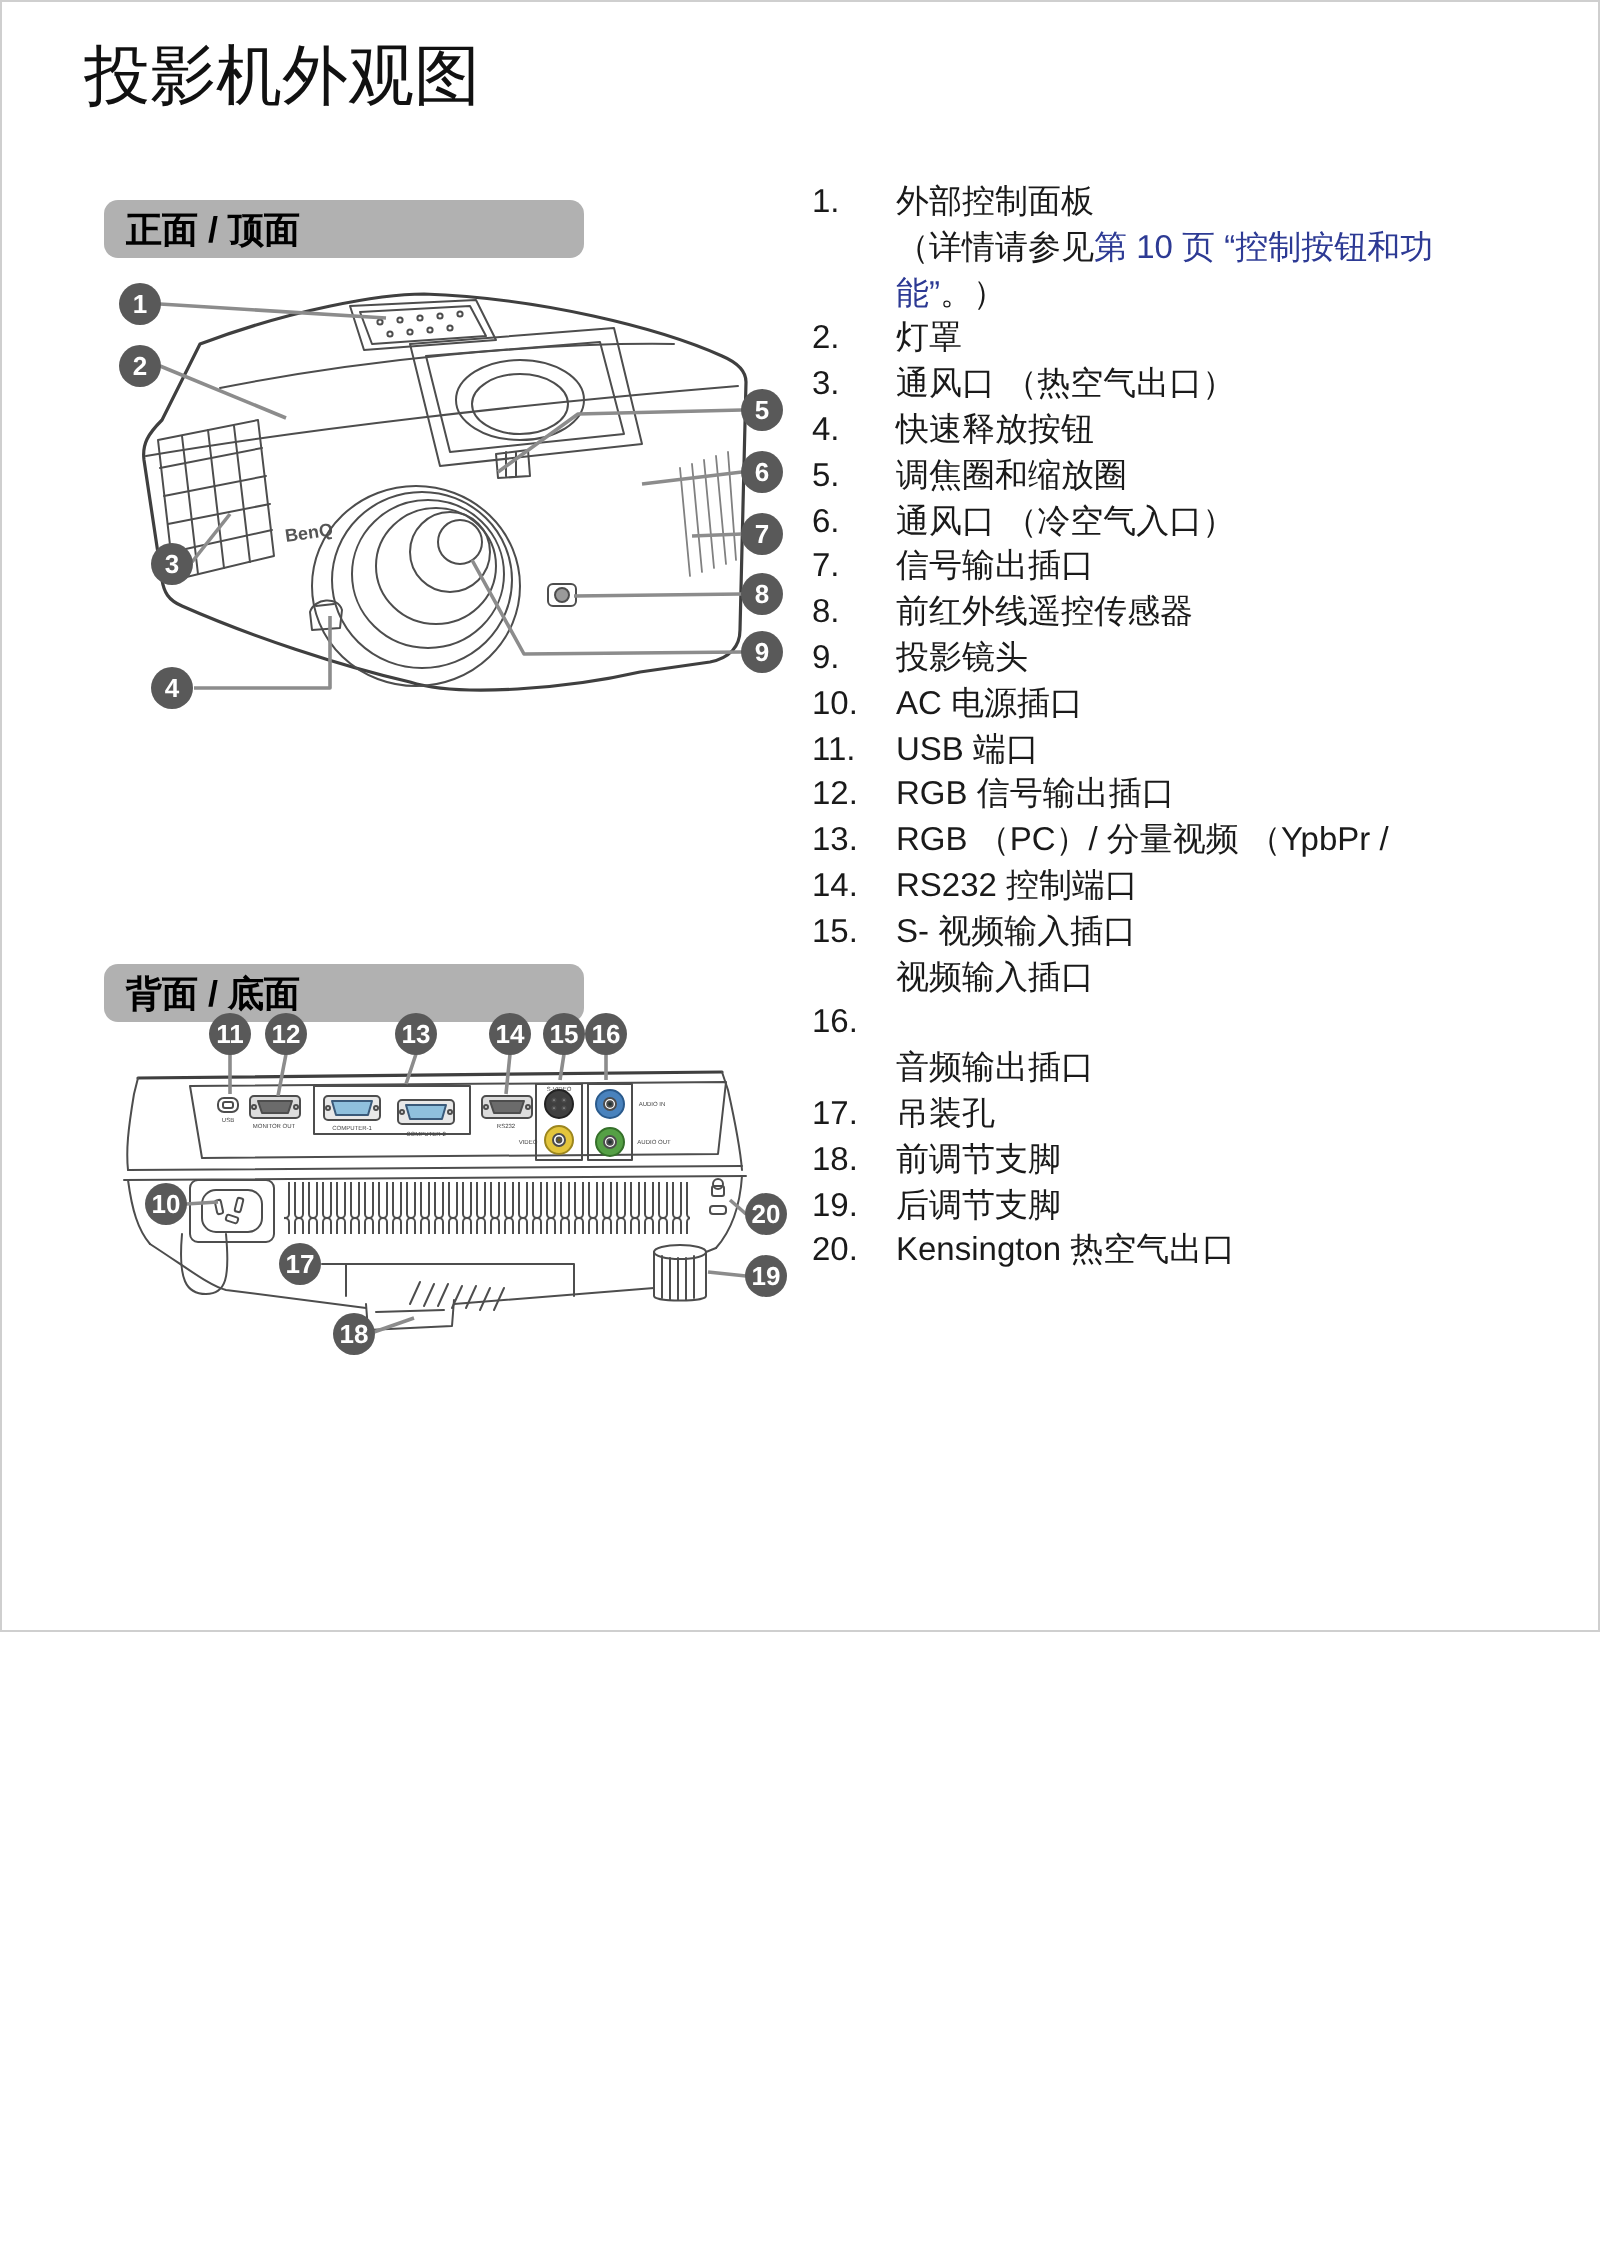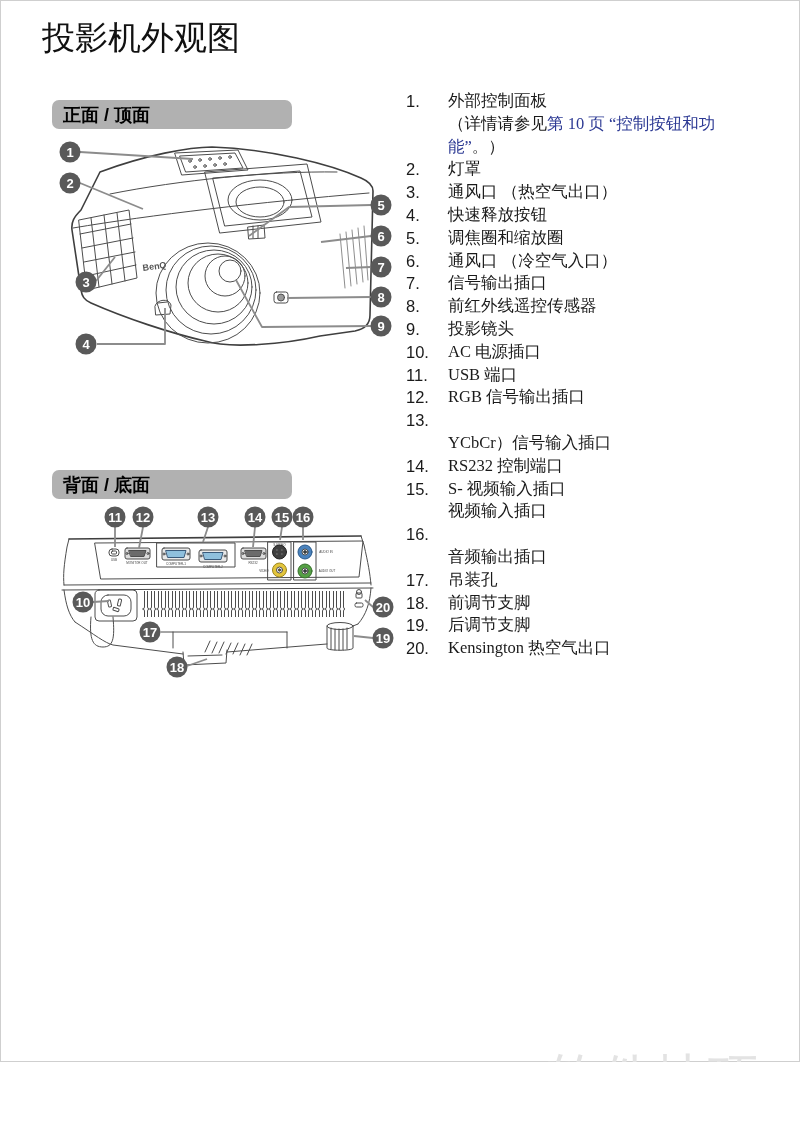--- a/index.html
+++ b/index.html
@@ -1,39 +1,39 @@
 <!DOCTYPE html>
 <html style="--link: #2d3a94; --callout: #595959; --header_bg: #b1b1b1; --watermark: #e3e3e3; --vga_blue: #8fc0dd; --rca_yellow: #e3c53c; --audio_in_blue: #4982bd; --audio_out_green: #55a045;"><head>
 <meta charset="utf-8">
 <style>
   html,body{margin:0;padding:0;background:#fff;}
   .page{
-    position:relative;width:800px;height:1062px;background:#fff;overflow:hidden;
+    position:relative;width:800px;height:816px;background:#fff;overflow:hidden;
     font-family:"Liberation Sans", sans-serif;color:#1a1a1a;
     box-shadow:inset 0 0 0 1px #cfcfcf;
   }
   .page-title{
     position:absolute;left:42px;top:18px;font-size:33px;line-height:40px;
     font-weight:400;color:#111;
   }
   .section-header{
     position:absolute;left:52px;width:240px;height:29px;
     background:var(--header_bg);border-radius:7px;
     display:flex;align-items:center;padding-left:11px;box-sizing:border-box;
     font-size:18px;font-weight:700;color:#000;text-align:right;
   }
   #front-header{top:100px;}
-  #rear-header{top:470px;}
+  #rear-header{top:482px;}
   .legend{
     position:absolute;left:406px;top:90px;width:390px;
     font-size:16.5px;
   }
   .lg-row{display:flex;line-height:22.8px;}
   .lg-num{width:42px;flex:none;}
-  .lg-text{flex:1;font-family:Liberation Serif, serif;}
+  .lg-text{flex:1;}
   .link{color:var(--link);text-align:right;}
   .watermark{
     position:absolute;left:548px;top:1044px;font-size:52px;letter-spacing:1px;
     color:var(--watermark);white-space:nowrap;
   }
   svg{position:absolute;}
   #front-svg{left:55px;top:130px;}
   #rear-svg{left:55px;top:505px;}
   .art{stroke:#4d4d4d;fill:none;stroke-width:1;stroke-linejoin:round;stroke-linecap:round;}
   .art-thick{stroke:#3f3f3f;stroke-width:1.6;}
@@ -366,24 +366,24 @@
       <div class="lg-row">
         <span class="lg-num">11.</span>
         <span class="lg-text"><span>USB 端口</span></span>
       </div>
       <div class="lg-row">
         <span class="lg-num">12.</span>
         <span class="lg-text"><span>RGB 信号输出插口</span></span>
       </div>
       <div class="lg-row">
         <span class="lg-num">13.</span>
+        <span class="lg-text"><span>RGB （PC）/ 分量视频 （YpbPr /</span></span>
       </div>
       <div class="lg-row">
         <span class="lg-num"></span>
-        <span class="lg-text"><span>YCbCr）信号输入插口</span></span>
       </div>
       <div class="lg-row">
         <span class="lg-num">14.</span>
         <span class="lg-text"><span>RS232 控制端口</span></span>
       </div>
       <div class="lg-row">
         <span class="lg-num">15.</span>
         <span class="lg-text"><span>S- 视频输入插口</span></span>
       </div>
       <div class="lg-row">

